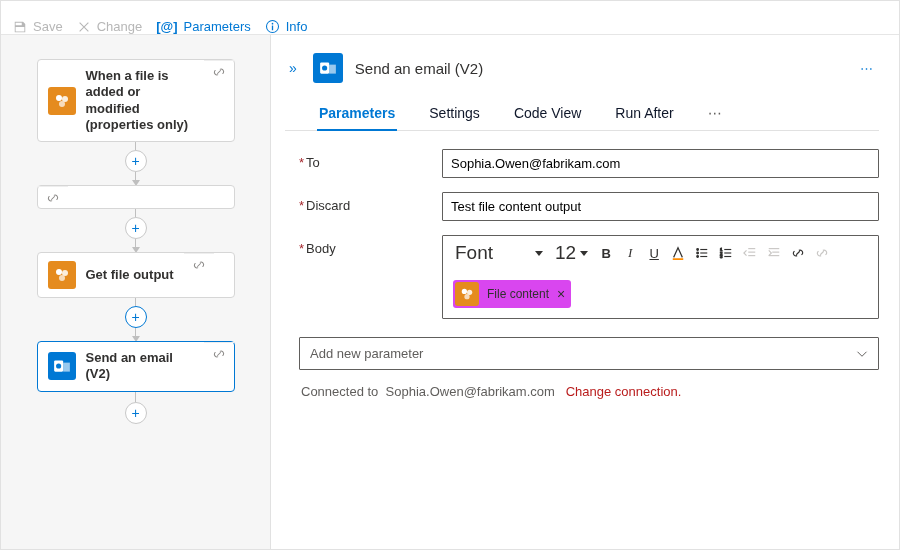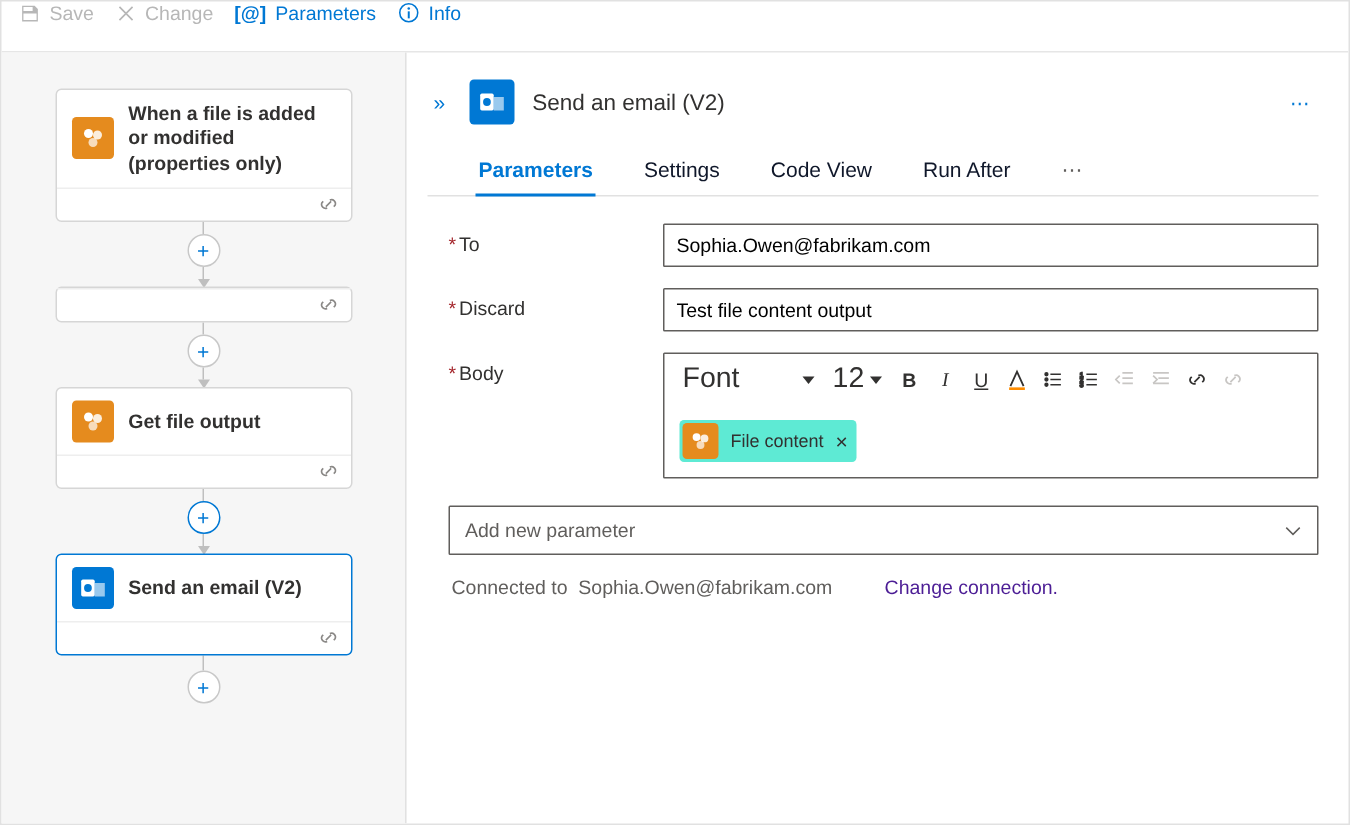--- a/index.html
+++ b/index.html
@@ -11,21 +11,21 @@
     background: #fff;
     width: 900px;
     height: 550px;
     overflow: hidden;
     border: 1px solid #e1e1e1;
   }
 
   
   .toolbar {
     display: flex;
-    align-items: flex-start;
+    align-items: flex-end;
     gap: 14px;
     height: 34px;
     padding: 0 12px;
     border-bottom: 1px solid #e6e6e6;
     color: #605e5c;
   }
   .toolbar .tbtn {
     display: inline-flex;
     align-items: center;
     gap: 6px;
@@ -54,21 +54,21 @@
   }
 
   
   .card {
     background: #fff;
     border: 1px solid #d6d6d6;
     border-radius: 4px;
     width: 198px;
     margin: 0 auto;
     display: flex;
-    flex-direction: column;
+    flex-direction: row;
     position: relative;
   }
   .card.selected { border-color: #0078d4; }
   .card-head {
     display: flex;
     align-items: center;
     gap: 10px;
     padding: 8px 10px;
   }
   .card-head .ico {
@@ -152,38 +152,38 @@
   }
   .rtetool .tb {
     width:24px;height:24px;display:flex;align-items:center;justify-content:center;
     font-size:13px;cursor:pointer;
   }
   .rtetool .ghost { color:#c8c6c4; }
   .rtebody { padding:10px; }
 
   .token {
     display:inline-flex; align-items:center; gap:8px;
-    background:#5eead4; border-radius:3px; padding:2px 6px 2px 2px;
+    background:#d946ef; border-radius:3px; padding:2px 6px 2px 2px;
     font-size:12px;
   }
   .token .tic {
     width:24px;height:24px;border-radius:3px;display:flex;align-items:center;justify-content:center;
   }
   .token .tx { color:#323130; }
   .token .rx { font-size:14px; cursor:pointer; color:#323130; }
 
   .addparam {
     margin-top: 18px;
     border:1px solid #605e5c; border-radius:1px;
     padding:8px 10px; display:flex; justify-content:space-between; align-items:center;
     font-size:13px; color:#605e5c; cursor:pointer;
   }
 
   .connline { margin-top:14px; font-size:13px; color:#605e5c; padding-left:2px; }
-  .connline a { color:#4c1d95; text-decoration:none; cursor:pointer;margin-left:24px; }
+  .connline a { color:#b91c1c; text-decoration:none; cursor:pointer; }
 
   .ico-sp { width:16px;height:16px; color:#fff; }
   .ico-outlook { width:18px;height:18px; }
 
   .sp-bg { background:#e58b1e; }
   .ol-bg { background:#0078d4; }
 </style>
 </head>
 <body>
 

